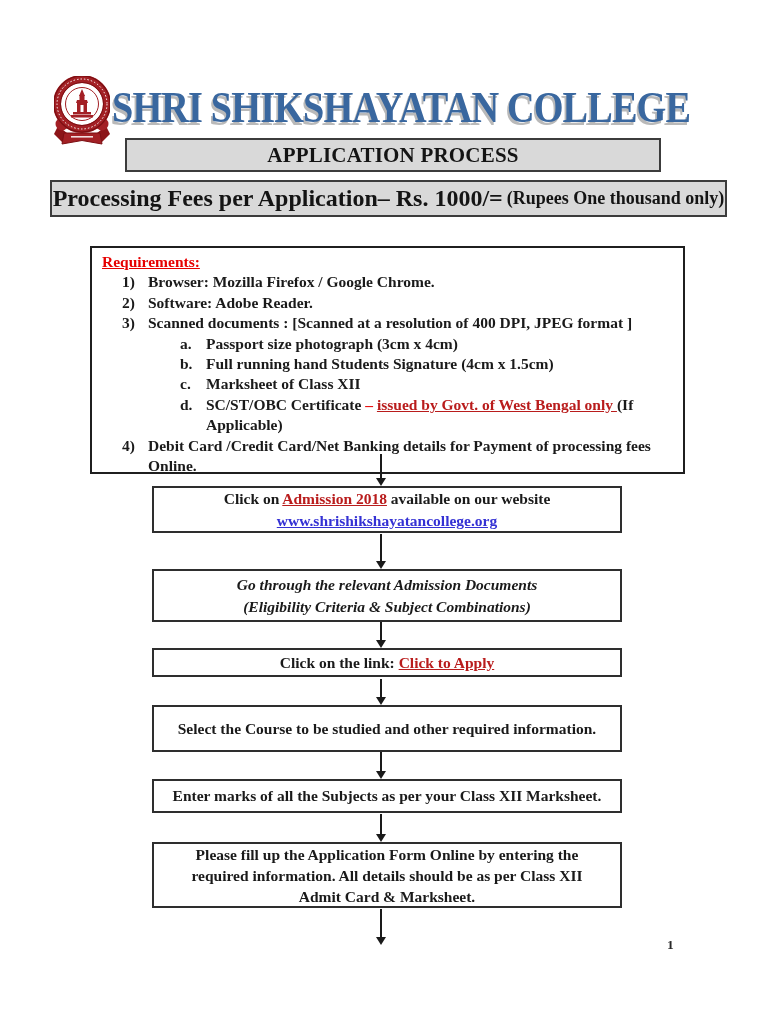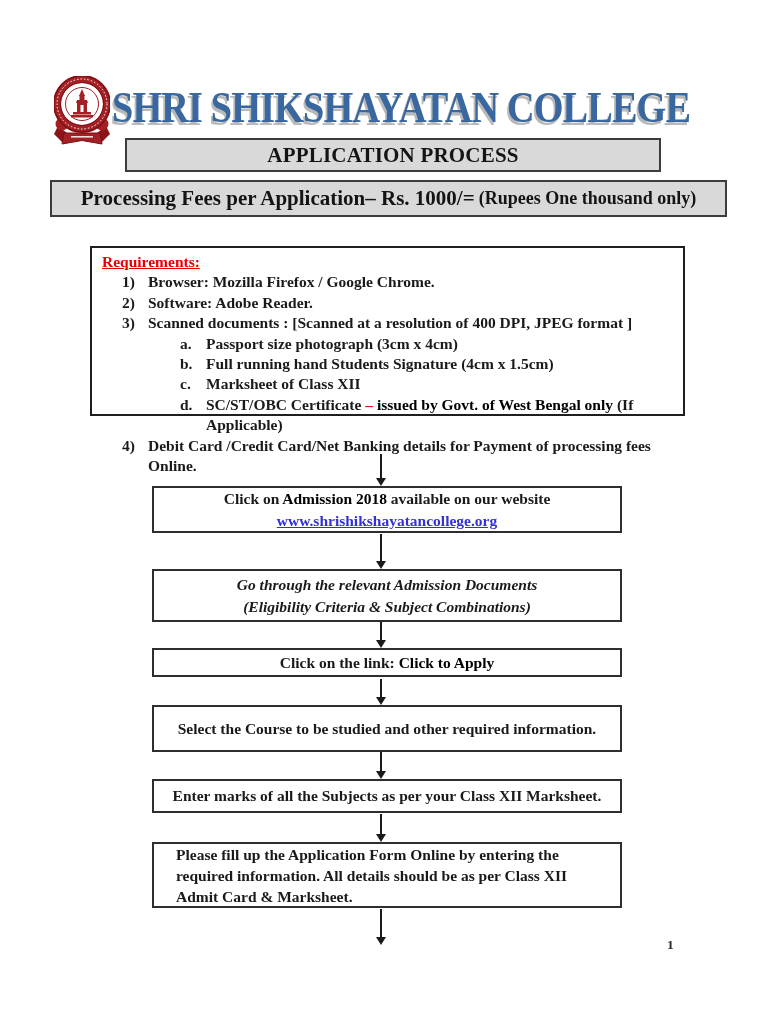--- a/index.html
+++ b/index.html
@@ -44,58 +44,59 @@
   .banner-ap {
     left: 125px; top: 138px;
     width: 536px; height: 34px;
     font-size: 21px;
     letter-spacing: 0.2px;
   }
   .banner-fees {
     left: 50px; top: 180px;
     width: 677px; height: 37px;
   }
-  .fees-main { font-size: 21px; }
+  .fees-main { font-size: 24px; }
   .fees-note { font-size: 18px; margin-left: 4px; }
 
   
   .req-box {
     position: absolute;
     left: 90px; top: 246px;
-    width: 595px; height: 170px;
+    width: 595px; height: 228px;
     border: 2px solid #1f1f1f;
     background: #ffffff;
     padding-top: 4px;
     font-size: 15.5px;
     line-height: 20.4px;
   }
   .req-heading {
     margin-left: 10px;
     color: #e60000;
     text-decoration: underline;
     display: inline-block;
   }
   .req-row { display: flex; }
   .req-row .num { flex: none; width: 26px; margin-left: 30px; }
   .req-row.sub .num { margin-left: 88px; width: 26px; }
   .req-row .txt { flex: 1; padding-right: 6px; }
   .red { color: #e60000; }
-  .red-link { color: #000000; }
+  .red-link { color: #b91c1c; text-decoration: underline; }
 
   
   .flow-box {
     position: absolute;
     left: 152px;
     width: 470px;
     border: 2px solid #2e2e2e;
     background: #ffffff;
     display: flex;
     flex-direction: column;
     align-items: center;
     justify-content: center;
+    text-align: center;
     font-size: 15.5px;
     line-height: 22px;
     padding: 1px 14px;
   }
   .blue-link { color: #3431d4; text-decoration: underline; }
   .arrow {
     position: absolute;
     left: 380px;
     width: 0;
     border-left: 2px solid #1a1a1a;

